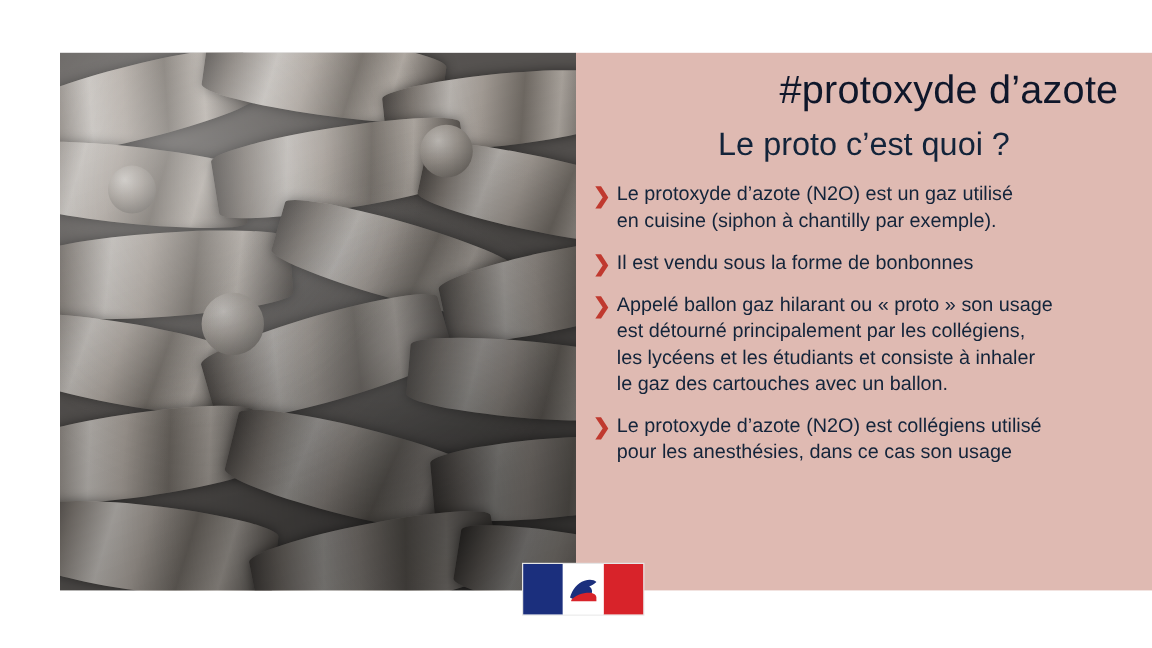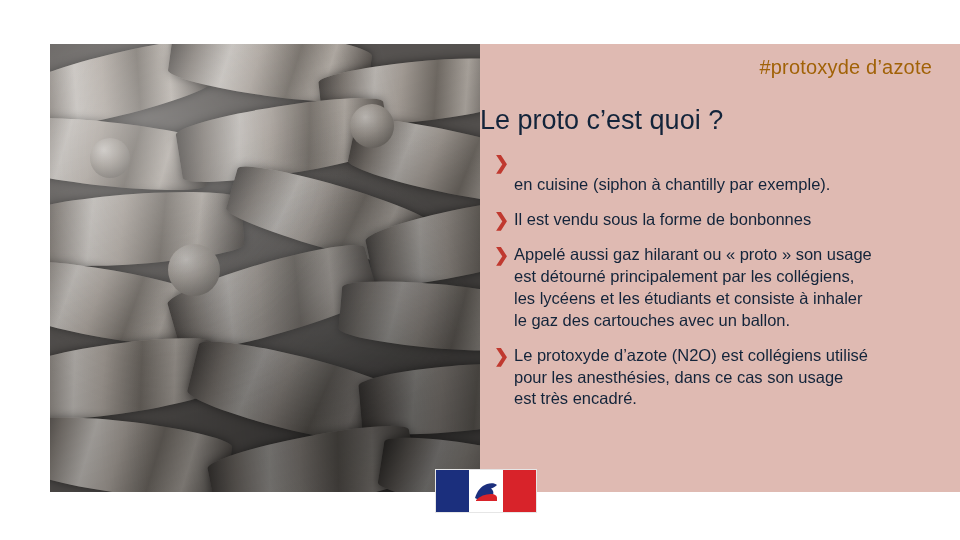--- a/index.html
+++ b/index.html
@@ -65,30 +65,31 @@
     background:
       radial-gradient(ellipse at 22% 18%, rgba(255,255,255,.28), rgba(255,255,255,0) 45%),
       radial-gradient(ellipse at 62% 55%, rgba(255,255,255,.12), rgba(255,255,255,0) 40%);
   }
 
   
   #hashtag {
     position: absolute;
     right: 28px;
     top: 56px;
-    color: #a16207;
-    font-size: 20px;
+    color: #0f172a;
+    font-size: 33px;
     letter-spacing: .2px;
     white-space: nowrap;
   }
   #heading {
     position: absolute;
     left: 480px;
     top: 105px;
     width: 480px;
+    text-align: center;
     color: #13243a;
     font-size: 27px;
     white-space: nowrap;
   }
 
   #bullets {
     position: absolute;
     left: 492px;
     top: 152px;
     width: 460px;
@@ -167,24 +168,24 @@
     <div class="cap" style="left:300px; top:60px; width:44px; height:44px;"></div>
     <div class="cap" style="left:40px;  top:94px; width:40px; height:40px;"></div>
     <div class="shade"></div>
     <div class="gloss"></div>
   </div>
 
   <div id="hashtag">#protoxyde d’azote</div>
   <div id="heading">Le proto c’est quoi ?</div>
 
   <div id="bullets">
-      <div class="bullet"><span class="chev">❯</span><span><br><span>en cuisine (siphon à chantilly par exemple).</span></span></div>
+      <div class="bullet"><span class="chev">❯</span><span><span>Le protoxyde d’azote (N2O) est un gaz utilisé</span><br><span>en cuisine (siphon à chantilly par exemple).</span></span></div>
       <div class="bullet"><span class="chev">❯</span><span><span>Il est vendu sous la forme de bonbonnes</span><br></span></div>
-      <div class="bullet"><span class="chev">❯</span><span><span>Appelé aussi </span><b>gaz hilarant</b><span> ou </span><b>« proto »</b><span> son usage</span><br><span>est détourné principalement par les collégiens,</span><br><span>les lycéens et les étudiants et consiste à inhaler</span><br><span>le gaz des cartouches avec un ballon.</span></span></div>
-      <div class="bullet"><span class="chev">❯</span><span><span>Le protoxyde d’azote (N2O) est collégiens utilisé</span><br><span>pour les anesthésies, dans ce cas son usage</span><br><span>est très encadré.</span></span></div>
+      <div class="bullet"><span class="chev">❯</span><span><span>Appelé ballon </span><b>gaz hilarant</b><span> ou </span><b>« proto »</b><span> son usage</span><br><span>est détourné principalement par les collégiens,</span><br><span>les lycéens et les étudiants et consiste à inhaler</span><br><span>le gaz des cartouches avec un ballon.</span></span></div>
+      <div class="bullet"><span class="chev">❯</span><span><span>Le protoxyde d’azote (N2O) est collégiens utilisé</span><br><span>pour les anesthésies, dans ce cas son usage</span><br></span></div>
     </div>
 
   <div id="logo">
     <div class="band blue"></div>
     <div class="band white">
       <svg class="marianne" viewBox="0 0 30 30">
         <path d="M4 22 C6 15, 10 10, 16 8 C20 6.5, 24 7, 26 9 C24 11, 22 12, 20 12.5 C22 14, 23 16, 22 19 C20 23, 14 25, 8 24 Z" fill="#1b2f7d"></path>
         <path d="M5 24 C9 20, 14 18, 20 18 C24 18, 26 20, 26 22 L26 25 L5 25 Z" fill="#d8232a"></path>
       </svg>
     </div>

